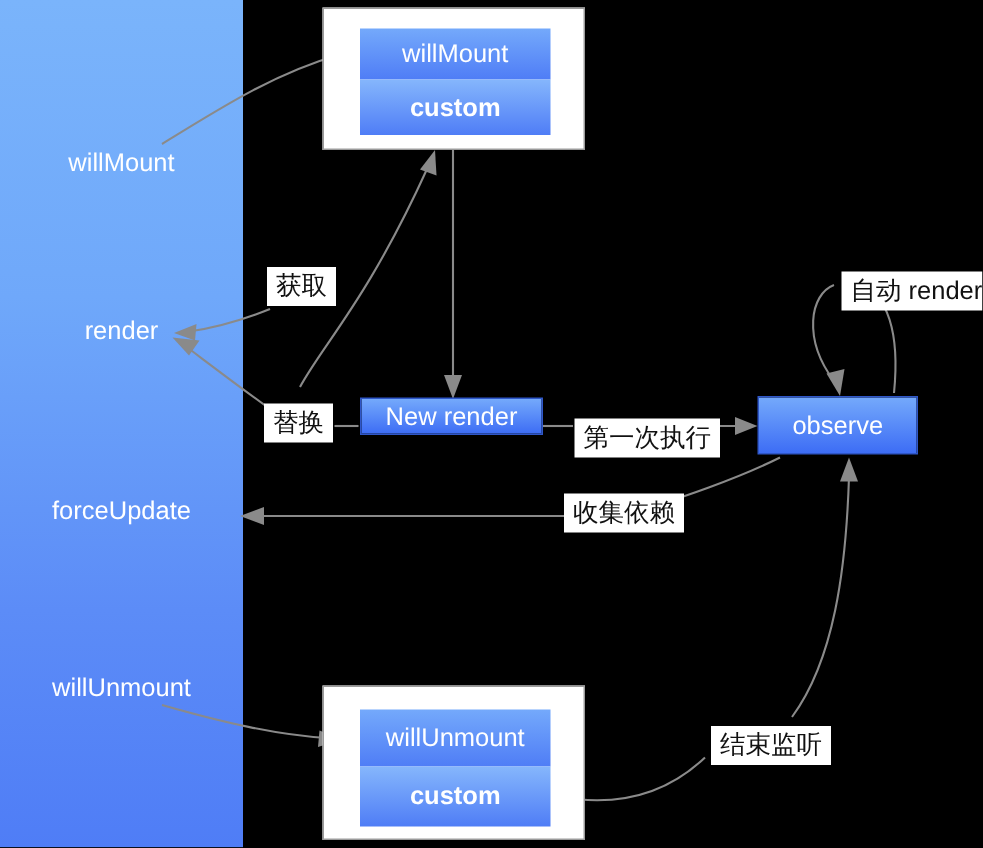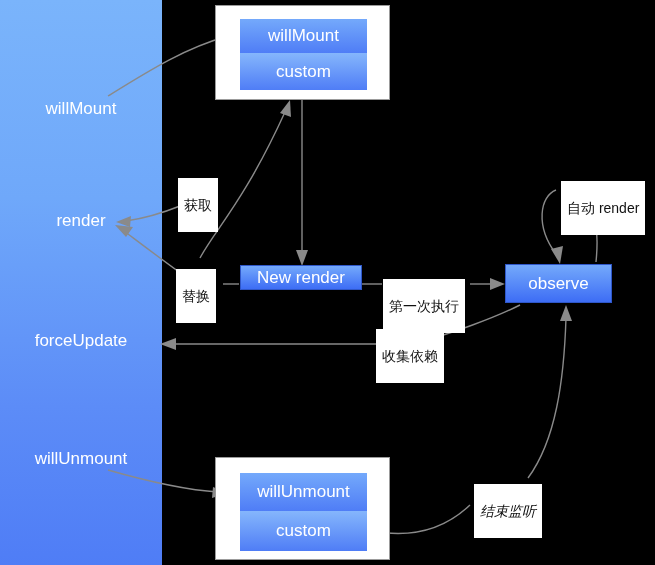--- a/index.html
+++ b/index.html
@@ -20,30 +20,30 @@
   .card{
     position:absolute;background:#ffffff;border:1px solid #9b9b9b;
     box-sizing:border-box;
   }
   .seg{
     position:absolute;color:#fff;font-size:17px;display:flex;
     align-items:center;justify-content:center;box-sizing:border-box;
     white-space:nowrap;
   }
   .seg-a{background:linear-gradient(180deg,#74a9fb 0%,#4f7df6 100%);}
-  .seg-b{background:linear-gradient(180deg,#85b6fc 0%,#4f7df6 100%);}
+  .seg-b{background:linear-gradient(180deg,#85b6fc 0%,#4f7df6 100%);font-weight:bold;}
   .node{
     position:absolute;color:#fff;font-size:17px;display:flex;
     align-items:center;justify-content:center;box-sizing:border-box;
     background:linear-gradient(180deg,#74a9fb 0%,#3d6df5 100%);
     border:1px solid #2f57c9;white-space:nowrap;
   }
   .edge-label{
-    position:absolute;background:#fff;color:#111;font-size:14px;
-    padding:19px 6px;white-space:nowrap;line-height:1.15;box-sizing:border-box;
+    position:absolute;background:#fff;color:#111;font-size:17px;
+    padding:3px 6px;white-space:nowrap;line-height:1.15;box-sizing:border-box;
   }
   #wires{position:absolute;left:0;top:0;width:655px;height:565px;}
   #wires path,#wires line{fill:none;stroke:#8a8a8a;stroke-width:1.4;}
   #wires polygon{fill:#8a8a8a;stroke:none;}
 </style>
 </head>
 <body>
 
 <div id="stage">
 
@@ -104,15 +104,15 @@
   </div>
 
   <div class="node" style="left:240px;top:265px;width:122px;height:25px;">New render</div>
   <div class="node" style="left:505px;top:264px;width:107px;height:39px;">observe</div>
 
   <div class="edge-label" style="left:178px;top:178px;">获取</div>
   <div class="edge-label" style="left:176px;top:269px;text-align:center;">替换</div>
   <div class="edge-label" style="left:383px;top:279px;">第一次执行</div>
   <div class="edge-label" style="left:561px;top:181px;">自动 render</div>
   <div class="edge-label" style="left:376px;top:329px;">收集依赖</div>
-  <div class="edge-label" style="left:474px;top:484px;font-style:italic;">结束监听</div>
+  <div class="edge-label" style="left:474px;top:484px;">结束监听</div>
 
 </div>
 
 </body></html>

